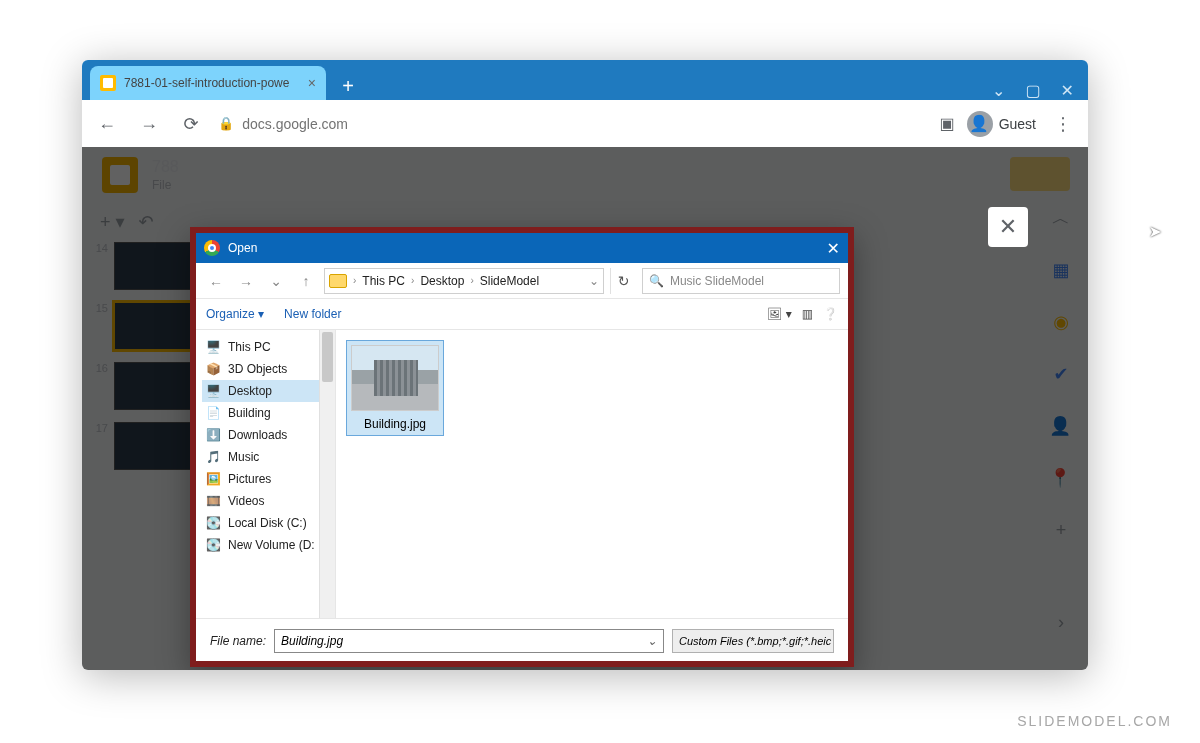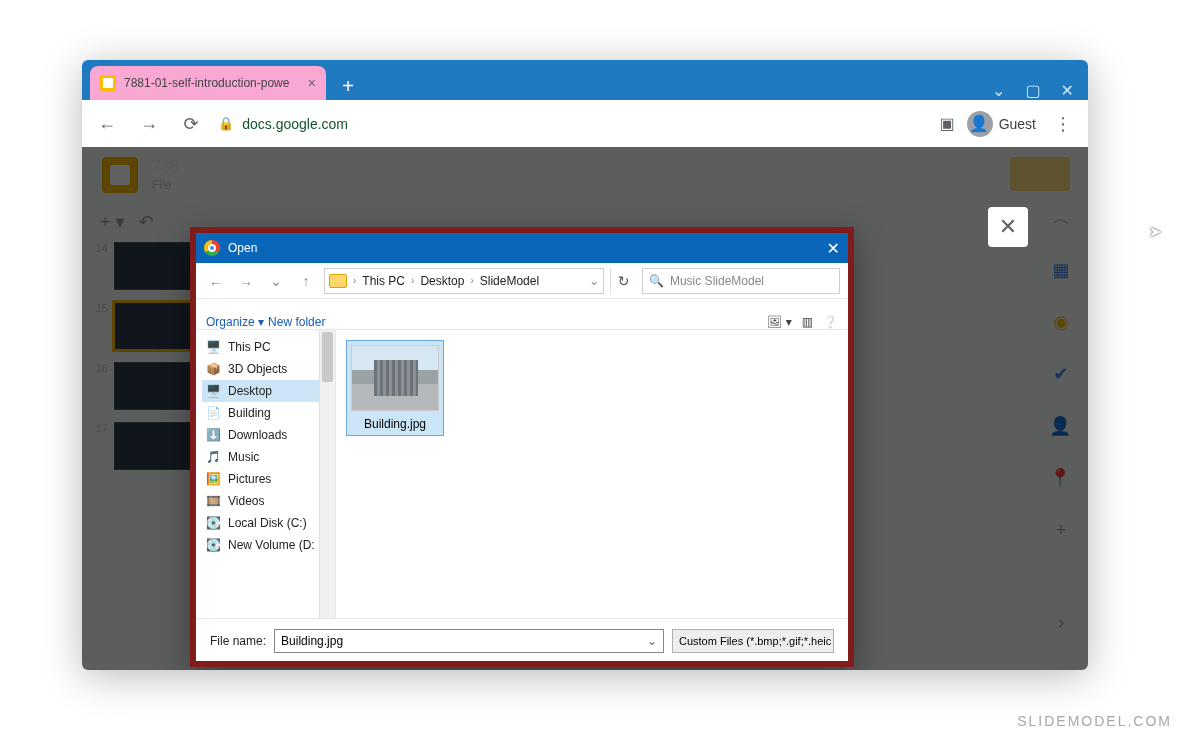--- a/index.html
+++ b/index.html
@@ -1,31 +1,31 @@
 <!DOCTYPE html>
 <html><head>
 <meta charset="utf-8">
 <style>
   * { box-sizing: border-box; margin: 0; padding: 0; font-family: "Segoe UI", Arial, sans-serif; }
   body { background: #fff; width: 1200px; height: 743px; position: relative; overflow: hidden; }
   .frame { position: absolute; left: 82px; top: 60px; width: 1006px; height: 610px; background: #fff; border-radius: 6px; box-shadow: 0 6px 40px rgba(0,0,0,0.28); overflow: hidden; }
   
   .browser-top { height: 87px; background: #1f7abf; }
   .tabstrip { display: flex; align-items: flex-end; height: 40px; padding-left: 8px; gap: 8px; }
-  .tab { background: #f9a8d4; height: 34px; border-radius: 8px 8px 0 0; display: flex; align-items: center; padding: 8px 10px; gap: 8px; width: 236px; }
+  .tab { background: #7dd3fc; height: 34px; border-radius: 8px 8px 0 0; display: flex; align-items: center; padding: 8px 10px; gap: 8px; width: 236px; }
   .tab .favicon { width: 16px; height: 16px; background: #ffbb00; border-radius: 2px; position: relative; }
   .tab .favicon::after { content:""; position:absolute; inset:3px; background:#fff; border-radius:1px; }
   .tab .title { font-size: 12px; color: #444; white-space: nowrap; overflow: hidden; text-overflow: ellipsis; flex: 1; }
   .tab .close { font-size: 14px; color:#666; }
   .newtab { color: #fff; font-size: 20px; width: 28px; height: 28px; display:flex; align-items:center; justify-content:center; }
   .addrbar { background: #fff; height: 47px; display:flex; align-items:center; padding: 0 10px; gap: 12px; }
   .nav-btn { width: 30px; height: 30px; display:flex; align-items:center; justify-content:center; color:#5f6368; font-size: 18px; }
   .url { flex: 1; display:flex; align-items:center; gap:8px; font-size: 14px; color:#5f6368; overflow:hidden; white-space:nowrap; }
   .url .lock { font-size: 13px; color:#5f6368; }
-  .url .host { color:#14532d; }
+  .url .host { color:#737373; }
   .guest { display:flex; align-items:center; gap:6px; font-size: 14px; color:#3c4043; }
   .guest .avatar { width: 26px; height:26px; border-radius:50%; background:#9aa0a6; color:#fff; display:flex; align-items:center; justify-content:center; font-size:16px; }
   
   .app-area { position: relative; height: 523px; background: #f1f3f4; }
   .app-dim { position:absolute; inset:0; background: rgba(0,0,0,0.62); }
   .app-header { position:absolute; top:0; left:0; right:0; height:55px; display:flex; align-items:center; padding-left:20px; gap:14px; }
   .slides-logo { width:36px; height:36px; background:#f4b400; border-radius:4px; position:relative; }
   .slides-logo::after{content:"";position:absolute;inset:8px;background:#fff;border-radius:2px;}
   .doc-title { color:#e8eaed; font-size:16px; font-weight:500; }
   .menurow { color:#bdc1c6; font-size:12px; margin-top:2px; }
@@ -49,36 +49,36 @@
   .dlg-title .chromeico { width:16px; height:16px; border-radius:50%; background: conic-gradient(#ea4335 0 120deg,#34a853 120deg 240deg,#fbbc04 240deg 360deg); position:relative; }
   .dlg-title .chromeico::after{content:"";position:absolute;inset:4px;background:#4285f4;border-radius:50%;border:2px solid #fff;}
   .dlg-title .x { margin-left:auto; font-size:16px; }
   .dlg-nav { height:36px; display:flex; align-items:center; padding:4px 8px; gap:6px; border-bottom:1px solid #e6e6e6; }
   .dlg-nav .arr { width:24px; height:24px; display:flex; align-items:center; justify-content:center; color:#888; font-size:14px; }
   .breadcrumb { flex:1; height:26px; border:1px solid #cfcfcf; display:flex; align-items:center; padding:0 4px; gap:6px; font-size:12px; color:#222; }
   .breadcrumb .folder-ico { width:18px; height:14px; background:#ffd86b; border:1px solid #d9a400; border-radius:2px; }
   .crumb-sep { color:#888; font-size:10px; }
   .refresh { width:26px; height:26px; display:flex; align-items:center; justify-content:center; color:#555; border-left:1px solid #e0e0e0; font-size:14px; }
   .searchbox { width:198px; height:26px; border:1px solid #cfcfcf; display:flex; align-items:center; padding:0 6px; gap:6px; color:#888; font-size:12px; }
-  .dlg-toolbar { height:30px; display:flex; align-items:flex-end; padding:0 10px; gap:4px; font-size:12px; color:#1a5fb4; }
+  .dlg-toolbar { height:30px; display:flex; align-items:center; padding:0 10px; gap:20px; font-size:12px; color:#1a5fb4; }
   .dlg-toolbar .right { margin-left:auto; display:flex; align-items:center; gap:10px; color:#444; }
   .dlg-body { display:flex; height:290px; border-top:1px solid #e6e6e6; border-bottom:1px solid #e6e6e6; }
   .tree { width:140px; border-right:1px solid #e6e6e6; overflow:hidden; position:relative; }
   .tree-scroll { position:absolute; right:0; top:0; bottom:0; width:16px; background:#f0f0f0; border-left:1px solid #e0e0e0; }
   .tree-scroll::before{content:"";position:absolute;top:2px;left:2px;right:2px;height:50px;background:#c8c8c8;border-radius:2px;}
   .tree ul { list-style:none; padding:6px 2px 6px 6px; font-size:12px; color:#222; }
   .tree li { display:flex; align-items:center; gap:6px; padding:3px 4px; white-space:nowrap; }
   .tree li.selected { background:#cce5f6; }
   .ico { width:16px; height:16px; display:inline-flex; align-items:center; justify-content:center; font-size:12px; }
   .files { flex:1; padding:10px; }
   .file-item { width:98px; text-align:center; font-size:12px; }
   .file-item.sel { background:#cce5f6; border:1px solid #6aa8dc; padding:4px; }
   .file-thumb { width:88px; height:66px; border:1px solid #ccc; background:linear-gradient(#d6e7f2 0 38%, #9aa2a6 38% 60%, #b6b9bc 60% 100%); margin:0 auto 6px; position:relative; }
   .file-thumb::after{content:"";position:absolute;left:22px;top:14px;width:44px;height:36px;background:repeating-linear-gradient(90deg,#6b7378 0 3px,#8b9196 3px 6px);}
-  .dlg-footer { padding:10px 14px; display:flex; flex-direction:column; gap:10px; }
+  .dlg-footer { padding:10px 14px; display:flex; flex-direction:column; gap:10px;font-style:italic; }
   .row { display:flex; align-items:center; gap:8px; }
   .row label { font-size:12px; color:#222; }
   .fn-input { flex:1; height:24px; border:1px solid #888; font-size:12px; padding:0 6px; display:flex; align-items:center; justify-content:space-between; }
   .type-select { width:162px; height:24px; border:1px solid #b0b0b0; background:#eee; font-size:11px; display:flex; align-items:center; padding:0 6px; justify-content:space-between; white-space:nowrap; overflow:hidden; }
   
   .wm { position:absolute; bottom:14px; right:28px; font-size:14px; letter-spacing:2px; color:#a7a7a7; }
   .cursor { position:absolute; top:222px; right:38px; color:#fff; font-size:16px; text-shadow:0 0 2px #000; }
 </style>
 </head>
 <body>

